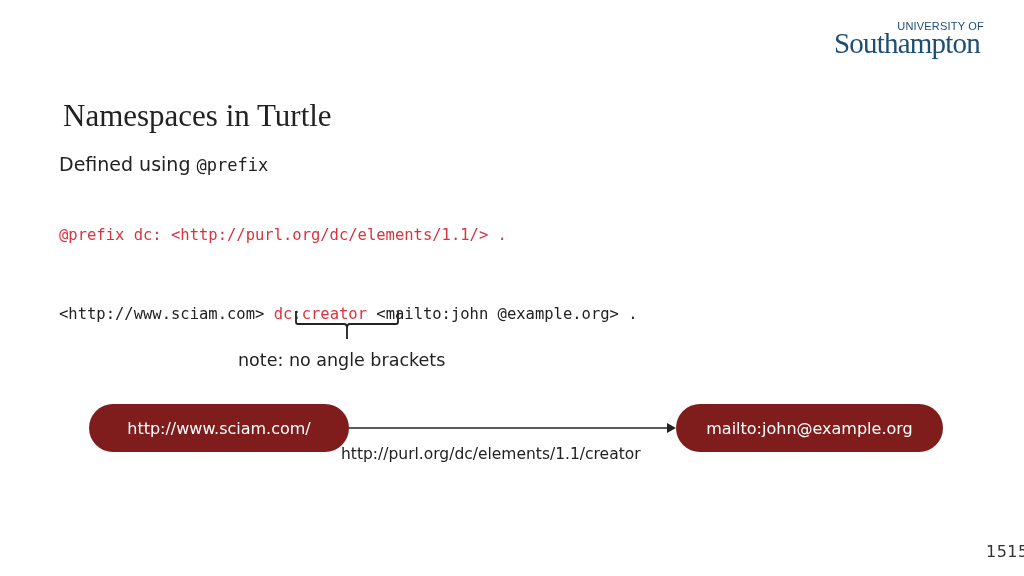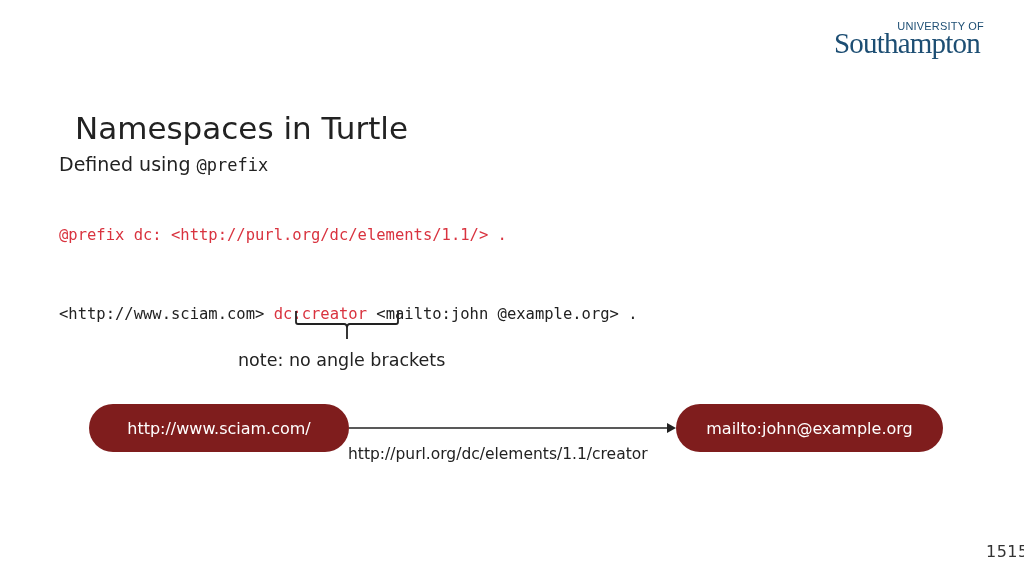--- a/index.html
+++ b/index.html
@@ -4,37 +4,37 @@
 <style>
   html, body { margin: 0; padding: 0; }
   body {
     width: 1024px; height: 576px; position: relative; overflow: hidden;
     background: #ffffff; color: #222222;
     font-family: "DejaVu Sans", sans-serif;
   }
   .logo { position: absolute; left: 834px; top: 20px; width: 154px; color: #1d4e73; }
   .logo .top { position: absolute; right: 4px; top: 0; font-family: "Liberation Sans", sans-serif; font-size: 11px; letter-spacing: 0.2px; }
   .logo .main { position: absolute; left: 0; top: 7px; font-family: "Liberation Serif", serif; font-size: 29px; letter-spacing: -0.8px; }
-  .title { position: absolute; left: 59px; top: 94px; font-size: 31px; color: #222; font-weight: normal; margin: 16px; }
+  .title { position: absolute; left: 59px; top: 94px; font-size: 31px; color: #222; font-weight: normal; margin: 4px; font-family: Liberation Serif, serif; }
   .subtitle { position: absolute; left: 59px; top: 153px; font-size: 19px; color: #222; }
   .subtitle .mono { font-family: "DejaVu Sans Mono", monospace; font-size: 17px; margin-top: 24px; }
   .code { position: absolute; font-family: "DejaVu Sans Mono", monospace; font-size: 15.5px; white-space: pre; }
   .prefix-line { left: 59px; top: 226px; color: #d9333f; }
   .triple-line { left: 59px; top: 277px; color: #222; margin-top: 28px; }
   .triple-line .red { color: #d9333f; }
   .brace { position: absolute; left: 290px; top: 309px; }
   .note { position: absolute; left: 238px; top: 341px; font-size: 17.5px; color: #222; margin-top: 9px; }
   .node {
     position: absolute; height: 48px; border-radius: 24px; background: #7f1d1d;
     color: #ffffff; font-size: 16px; display: flex; align-items: center; justify-content: center;
   }
   .node-left { left: 89px; top: 404px; width: 260px; }
   .node-right { left: 676px; top: 404px; width: 267px; }
   .edge { position: absolute; left: 349px; top: 420px; }
-  .edge-label { position: absolute; left: 348px; top: 445px; font-size: 15.5px; color: #222; }
+  .edge-label { position: absolute; left: 341px; top: 445px; font-size: 15.5px; color: #222; }
   .page-num { position: absolute; left: 986px; top: 542px; font-size: 16px; color: #333; letter-spacing: 0.5px; }
 </style>
 </head>
 <body>
 
 <div class="logo">
   <span class="top">UNIVERSITY OF</span>
   <span class="main">Southampton</span>
 </div>
 

